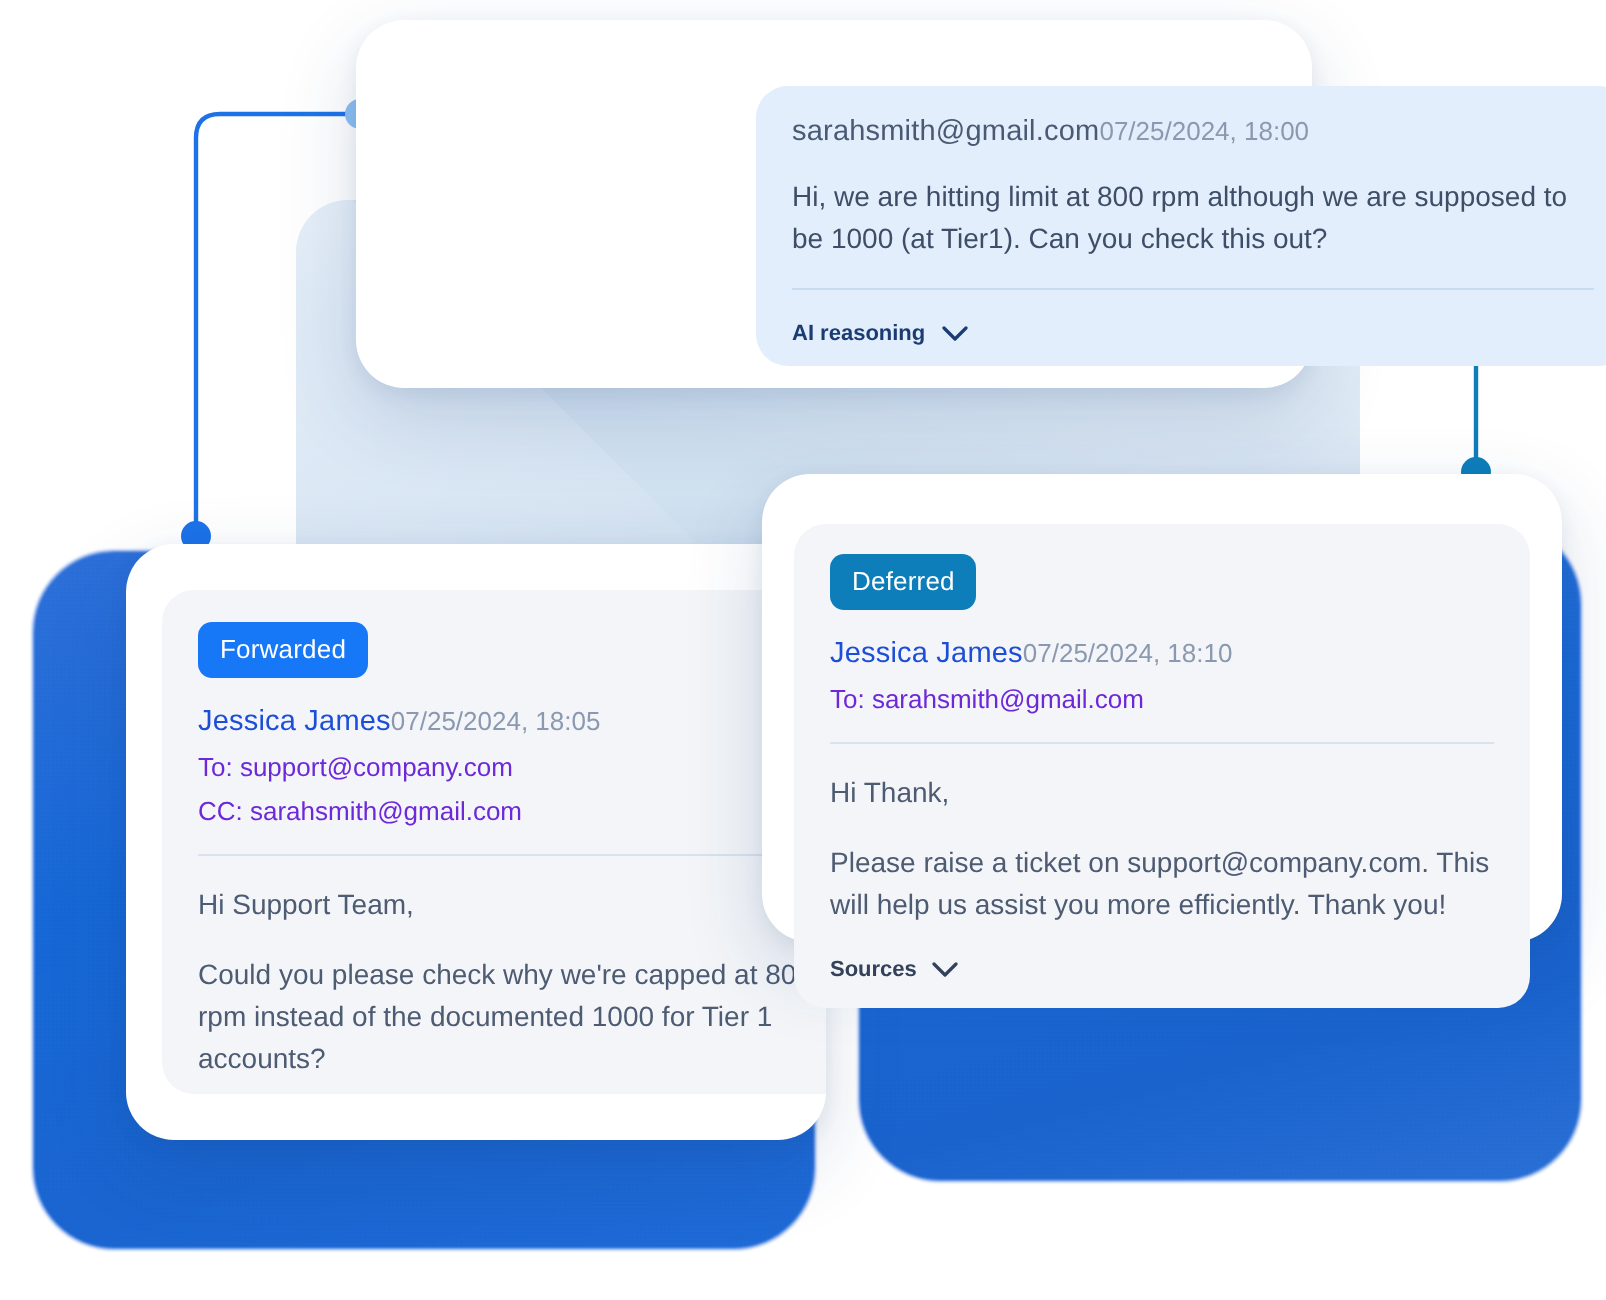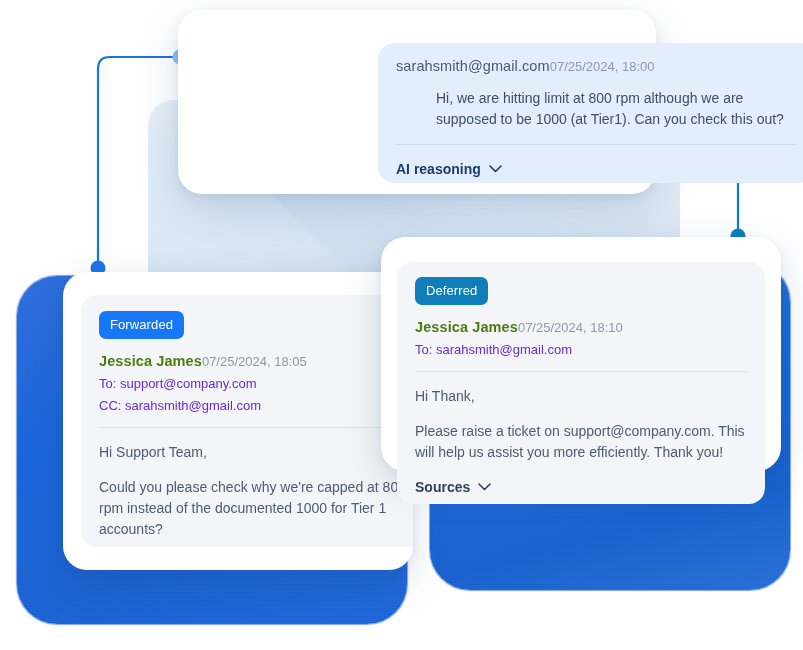--- a/index.html
+++ b/index.html
@@ -119,22 +119,22 @@
   .badge-forwarded { background: #1677f7; }
   .badge-deferred  { background: #0e7eba; }
 
   
   .row {
     display: flex;
     align-items: baseline;
   }
   .sender {
     font-size: 14.5px;
-    font-weight: bold;
-    color: #4d7c0f;
+    font-weight: normal;
+    color: #1d4ed8;
     letter-spacing: .1px;
     white-space: nowrap;
   }
   .sender-plain {
     font-size: 14.5px;
     color: #4a5a74;
     letter-spacing: .1px;
     white-space: nowrap;
   }
   .stamp {
@@ -153,27 +153,27 @@
     background: #d9e2ee;
     margin: 14px 0 0 0;
   }
   .divider.on-blue { background: #c6dcf3; }
   .body {
     font-size: 14px;
     line-height: 21px;
     color: #4d5b73;
     margin-top: 14px;
   }
-  .body.dark { color: #3f4e68; margin-left: 40px; }
+  .body.dark { color: #3f4e68; }
   .toggle {
     display: flex;
     align-items: center;
     gap: 8px;
     margin-top: 16px;
-    font-size: 14px;
+    font-size: 11px;
     font-weight: bold;
     color: #33415b;
     cursor: pointer;
     width: fit-content;
   }
   .toggle.accent { color: #1b3c73; }
   .chev { display:inline-block; width: 13px; height: 8px; }
   .chev svg { display:block; }
 </style>
 </head>

